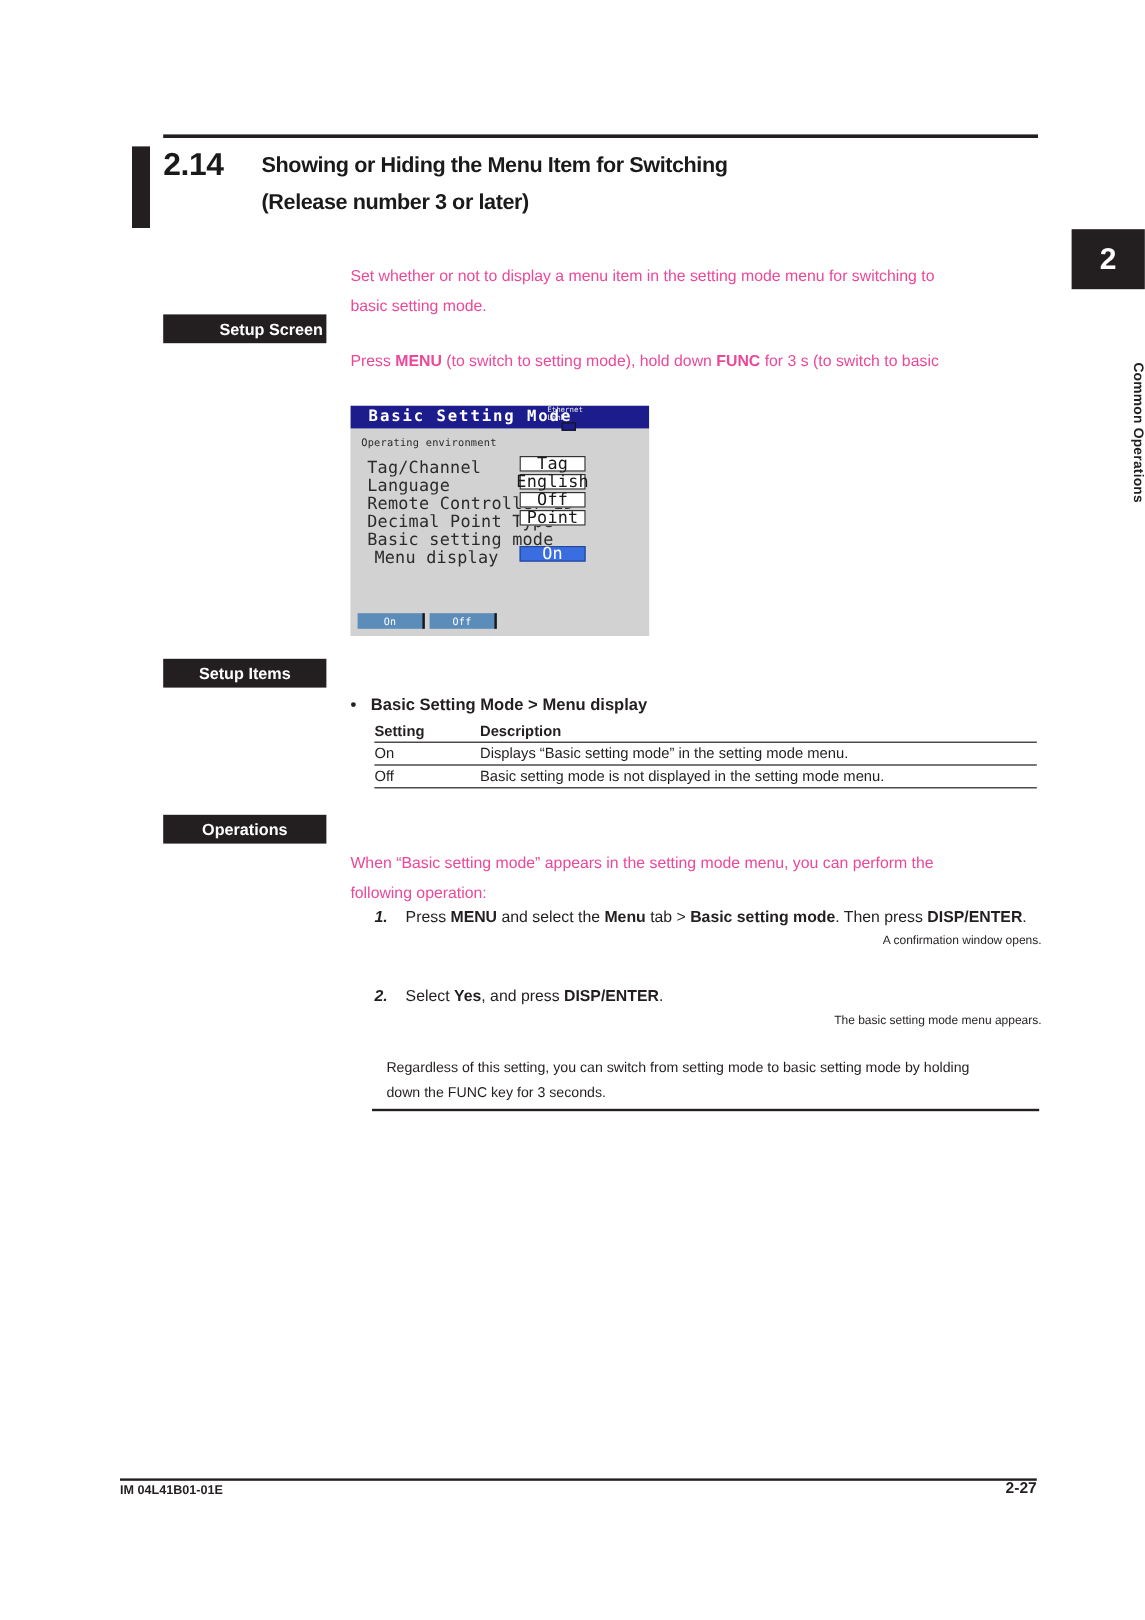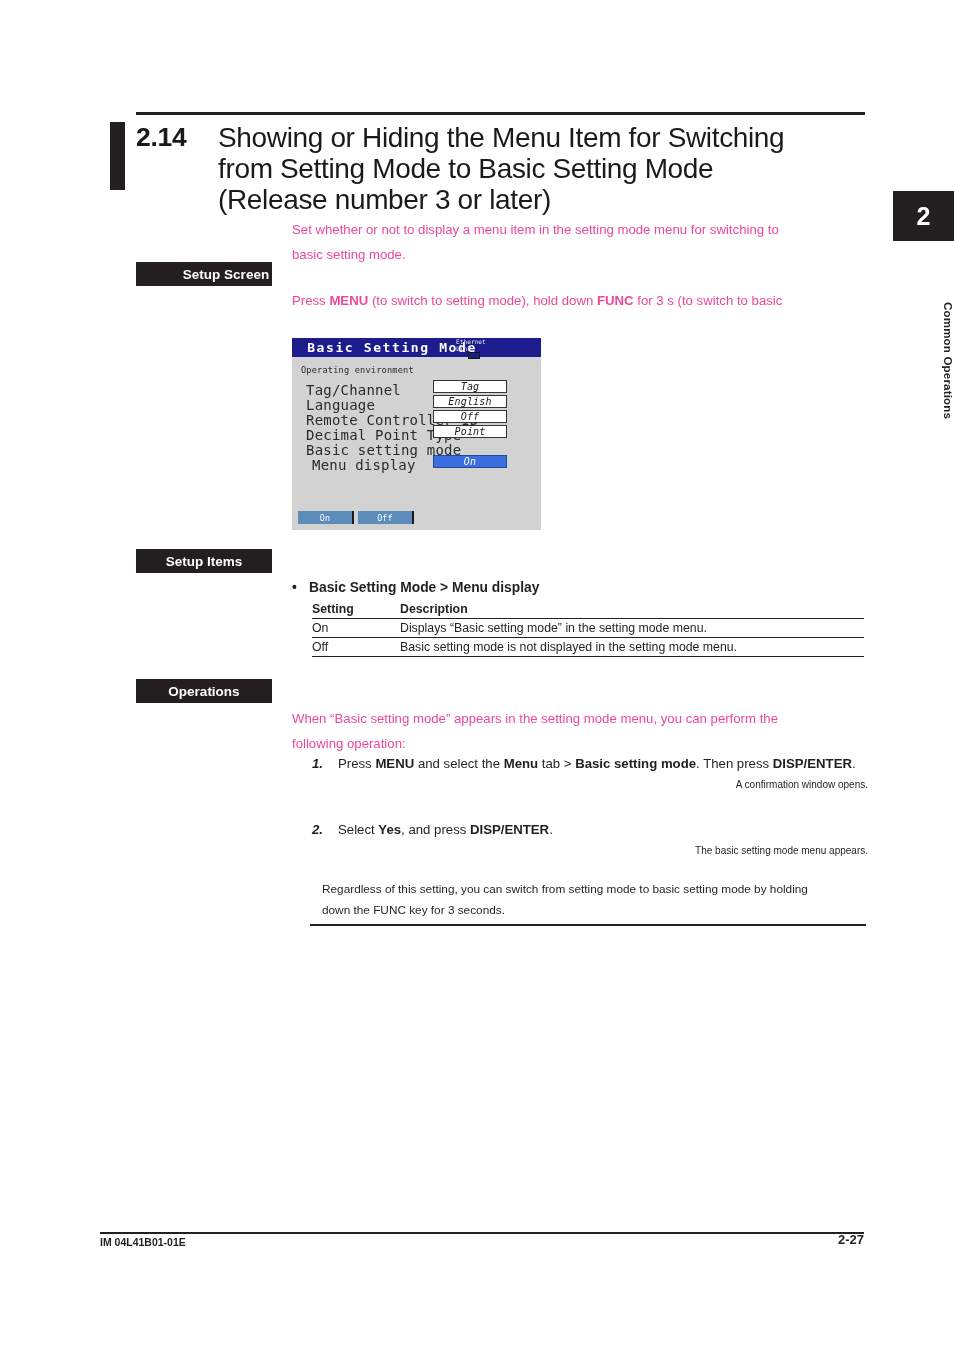--- a/index.html
+++ b/index.html
@@ -71,22 +71,22 @@
   .head-row { display: flex; }
   .head-num {
     font-size: 26.5px;
     font-weight: bold;
     line-height: 31px;
     width: 82px;
     flex: none;
     letter-spacing: -0.3px;
   }
   .head-text {
-    font-size: 28px;
-    font-weight: normal;
+    font-size: 18px;
+    font-weight: bold;
     line-height: 31px;
     letter-spacing: -0.35px;
     flex: 1;
   }
 
   
   .col { position: absolute; left: 292px; width: 575px; }
   .p {
     font-size: 13.2px;
     line-height: 25px;
@@ -171,31 +171,30 @@
     color: #2b2b2b;
     letter-spacing: .2px;
     top: 2px;
   }
   .lcd-label.indent1 { left: 14px; }
   .lcd-label.indent2 { left: 20px; }
   .lcd-value {
     position: absolute;
     left: 141px;
     top: 0px;
-    width: 74px;
+    width: 55px;
     height: 13px;
     background: #ffffff;
     border: 1px solid #333333;
-    font-size: 10px;
+    font-size: 14px;
     color: #1a1a1a;
     display: flex;
     align-items: center;
     justify-content: center;
     letter-spacing: .2px;
-    font-style: italic;
   }
   .lcd-value.sel {
     background: #3a6ee0;
     color: #ffffff;
     border-color: #24489a;
   }
 
   .lcd-softkeys { position: absolute; left: 6px; top: 173px; height: 13px; display: flex; }
   .softkey {
     width: 56px;
@@ -335,21 +334,20 @@
 
   <div class="head-rule"></div>
   <div class="head-bar"></div>
   <div class="head-wrap">
     <div class="head-row">
       <div class="head-num">2.14</div>
       <div class="head-text">Showing or Hiding the Menu Item for Switching</div>
     </div>
     <div class="head-row">
       <div class="head-num"></div>
-      <div class="head-text">from Setting Mode to Basic Setting Mode</div>
     </div>
     <div class="head-row">
       <div class="head-num"></div>
       <div class="head-text">(Release number 3 or later)</div>
     </div>
   </div>
 
   <div class="col p" style="top:217px;">
     <div>Set whether or not to display a menu item in the setting mode menu for switching to</div>
     <div>basic setting mode.</div>

